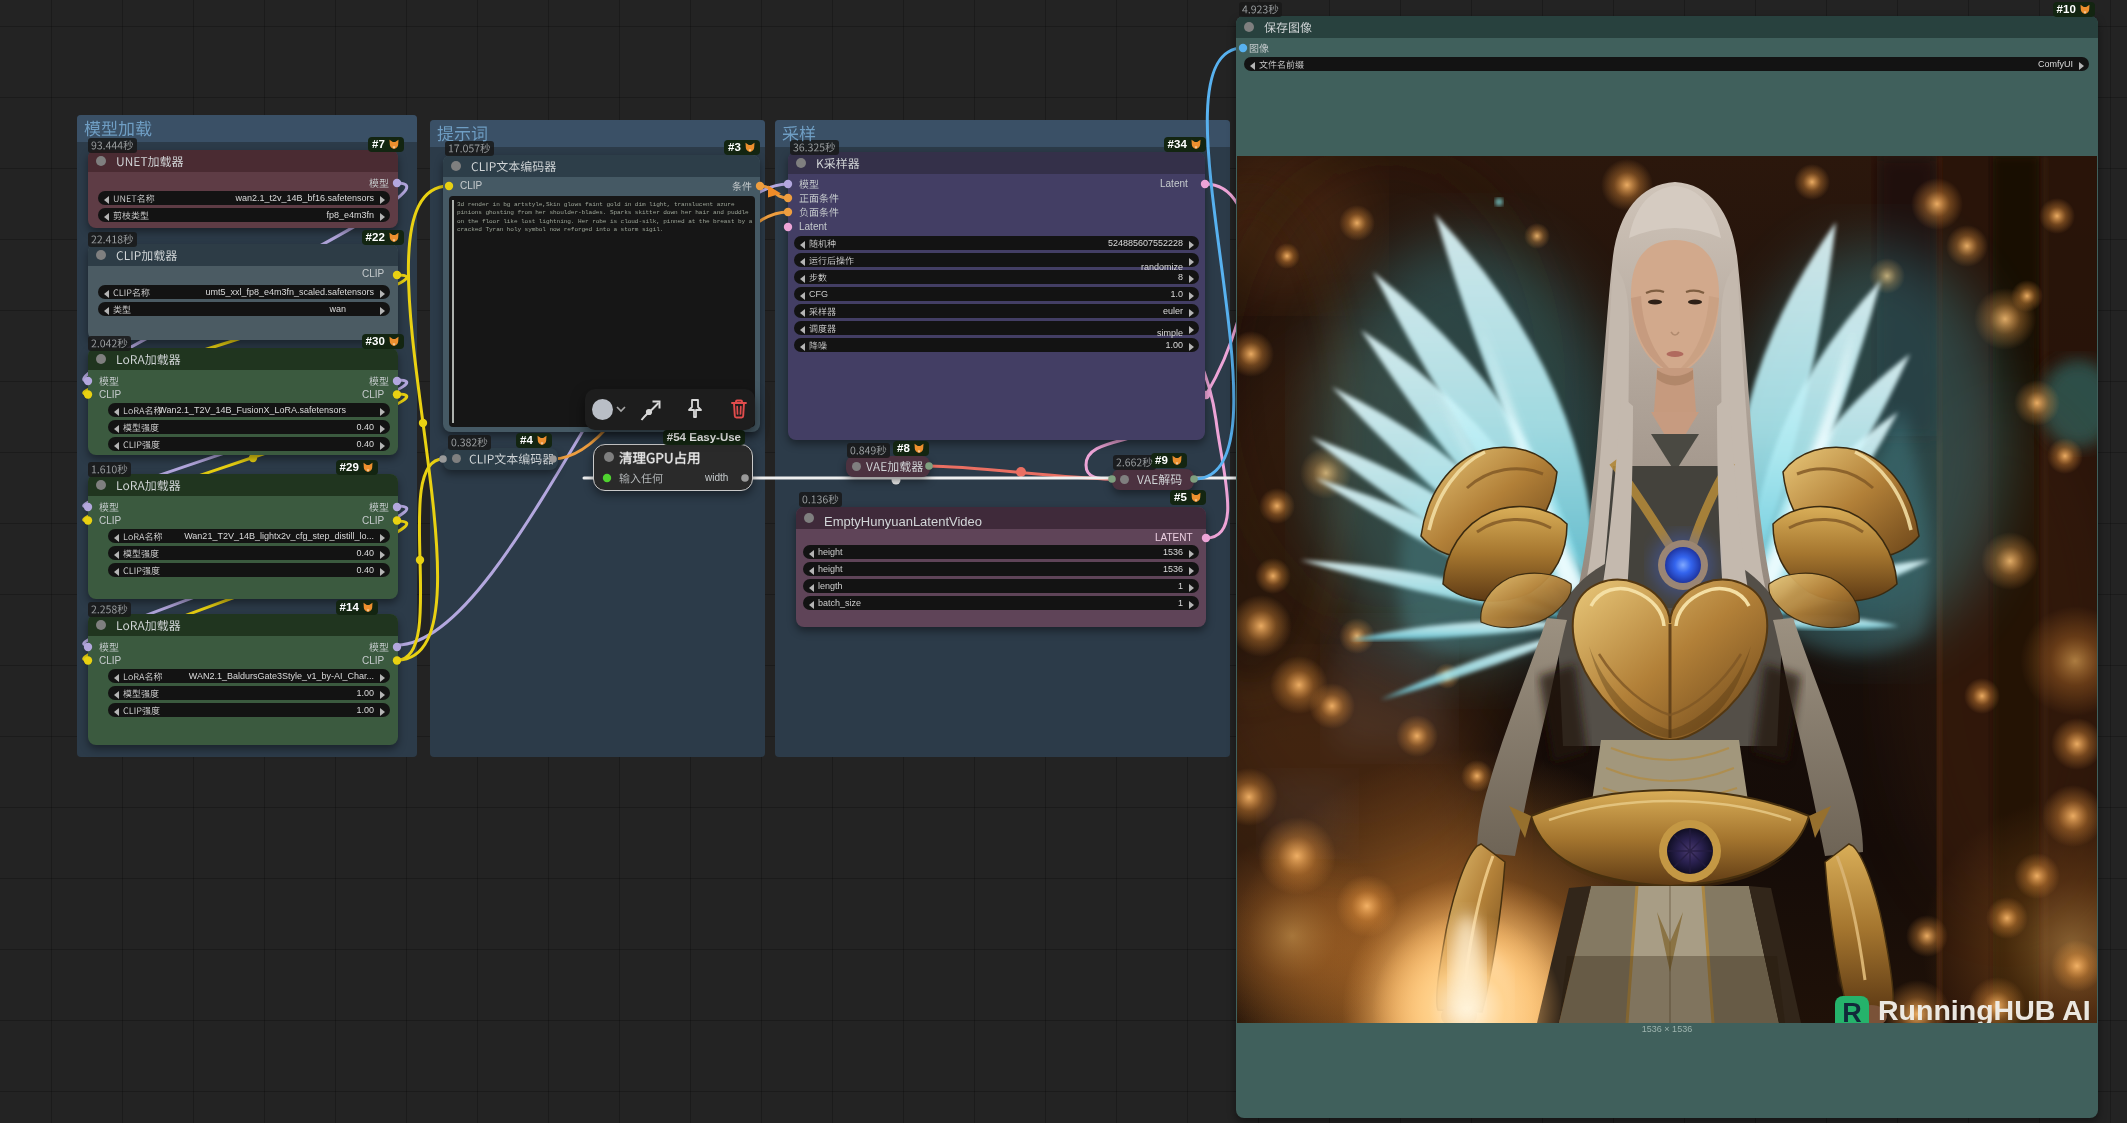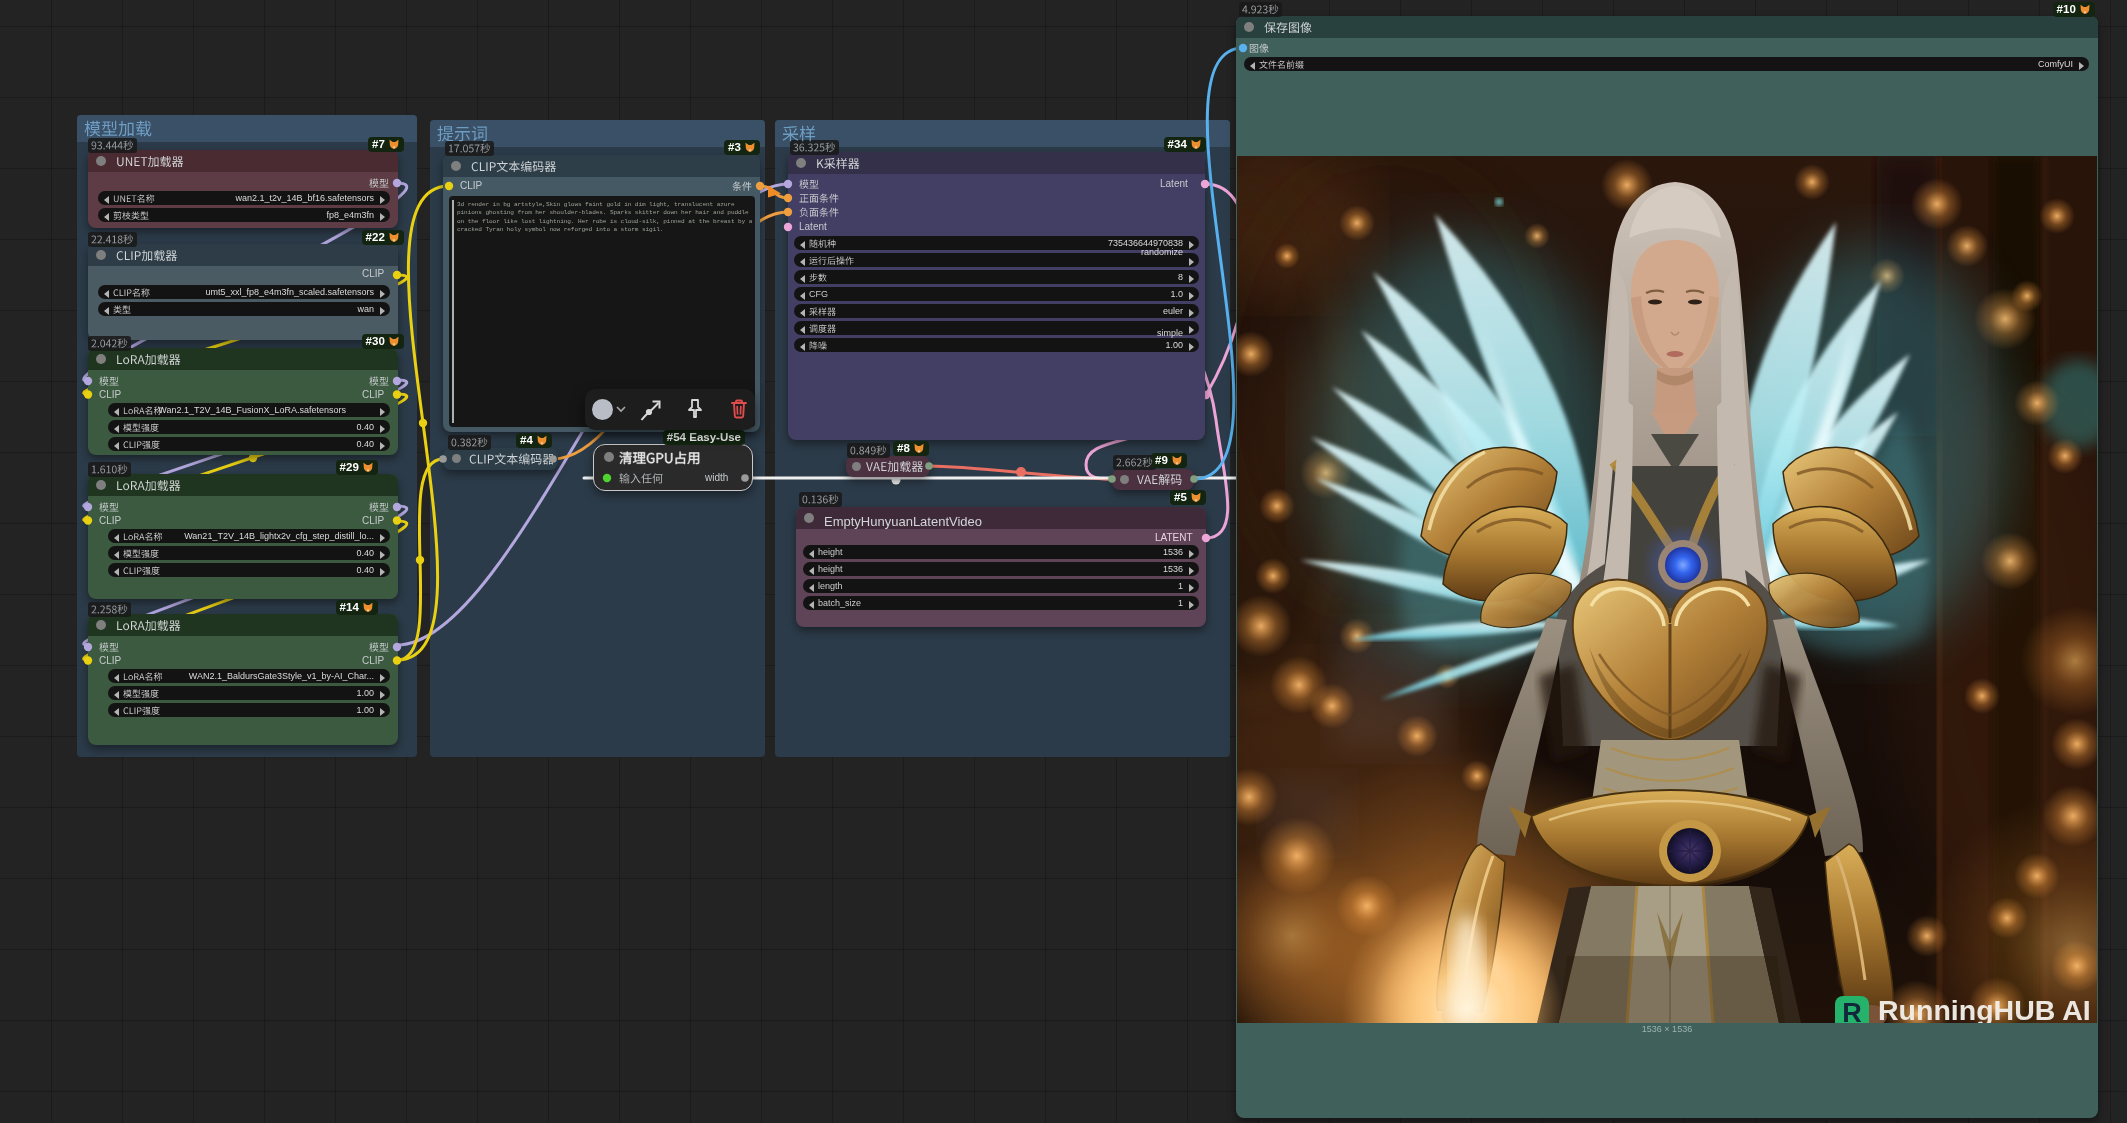--- a/index.html
+++ b/index.html
@@ -88,21 +88,21 @@
     </svg></div>
 <div class="cdot" style="left:96px;top:250px"></div>
 <div class="sl" style="left:362px;top:268px">CLIP</div>
 <div class="wg" style="left:98px;top:285px;width:292px"></div>
 <div class="arl" style="left:104px;top:289.5px"></div>
 <div class="arr" style="left:380px;top:289.5px"></div>
 <div class="wv" style="left:98px;top:287.2px;width:276px">umt5_xxl_fp8_e4m3fn_scaled.safetensors</div>
 <div class="wg" style="left:98px;top:302px;width:292px"></div>
 <div class="arl" style="left:104px;top:306.5px"></div>
 <div class="arr" style="left:380px;top:306.5px"></div>
-<div class="wv" style="left:98px;top:304.2px;width:276px">wan</div>
+<div class="wv" style="left:98px;top:304.2px;width:248px">wan</div>
 <div class="nd" style="left:88px;top:348px;width:310px;height:107px;background:#3b5a3f">
     <div class="nh" style="background:#20351f"></div>
   </div>
 <div class="tb" style="left:88px;top:336px;width:43px"></div>
 <div class="ib" style="right:1723px;top:334px">#30&nbsp;<svg width="12" height="11" viewBox="0 0 16 14" style="vertical-align:-2px">
       <path fill="#ed8f2e" d="M2 0.5 L6.4 3.8 L9.6 3.8 L14 0.5 L13.6 7 Q13.4 11.4 8 13 Q2.6 11.4 2.4 7 Z"></path>
       <path fill="#f7d9b8" d="M8 12.6 L6.2 9.6 L9.8 9.6 Z"></path>
     </svg></div>
 <div class="cdot" style="left:96px;top:354px"></div>
 <div class="sl" style="left:99px;top:388.5px">CLIP</div>
@@ -195,25 +195,25 @@
 <div class="ib" style="right:921px;top:137px">#34&nbsp;<svg width="12" height="11" viewBox="0 0 16 14" style="vertical-align:-2px">
       <path fill="#ed8f2e" d="M2 0.5 L6.4 3.8 L9.6 3.8 L14 0.5 L13.6 7 Q13.4 11.4 8 13 Q2.6 11.4 2.4 7 Z"></path>
       <path fill="#f7d9b8" d="M8 12.6 L6.2 9.6 L9.8 9.6 Z"></path>
     </svg></div>
 <div class="cdot" style="left:796px;top:158px"></div>
 <div class="sl" style="left:799px;top:221px">Latent</div>
 <div class="sl" style="left:1160px;top:178px">Latent</div>
 <div class="wg" style="left:794px;top:236px;width:405px"></div>
 <div class="arl" style="left:800px;top:240.5px"></div>
 <div class="arr" style="left:1189px;top:240.5px"></div>
-<div class="wv" style="left:794px;top:238.2px;width:389px">735436644970838</div>
+<div class="wv" style="left:794px;top:238.2px;width:389px">524885607552228</div>
 <div class="wg" style="left:794px;top:253px;width:405px"></div>
 <div class="arl" style="left:800px;top:257.5px"></div>
 <div class="arr" style="left:1189px;top:257.5px"></div>
-<div class="wv" style="left:794px;top:247px;width:389px">randomize</div>
+<div class="wv" style="left:794px;top:262px;width:389px">randomize</div>
 <div class="wg" style="left:794px;top:270px;width:405px"></div>
 <div class="arl" style="left:800px;top:274.5px"></div>
 <div class="arr" style="left:1189px;top:274.5px"></div>
 <div class="wv" style="left:794px;top:272.2px;width:389px">8</div>
 <div class="wg" style="left:794px;top:287px;width:405px"></div>
 <div class="arl" style="left:800px;top:291.5px"></div>
 <div class="arr" style="left:1189px;top:291.5px"></div>
 <div class="wl" style="left:809px;top:289.2px">CFG</div>
 <div class="wv" style="left:794px;top:289.2px;width:389px">1.0</div>
 <div class="wg" style="left:794px;top:304px;width:405px"></div>

